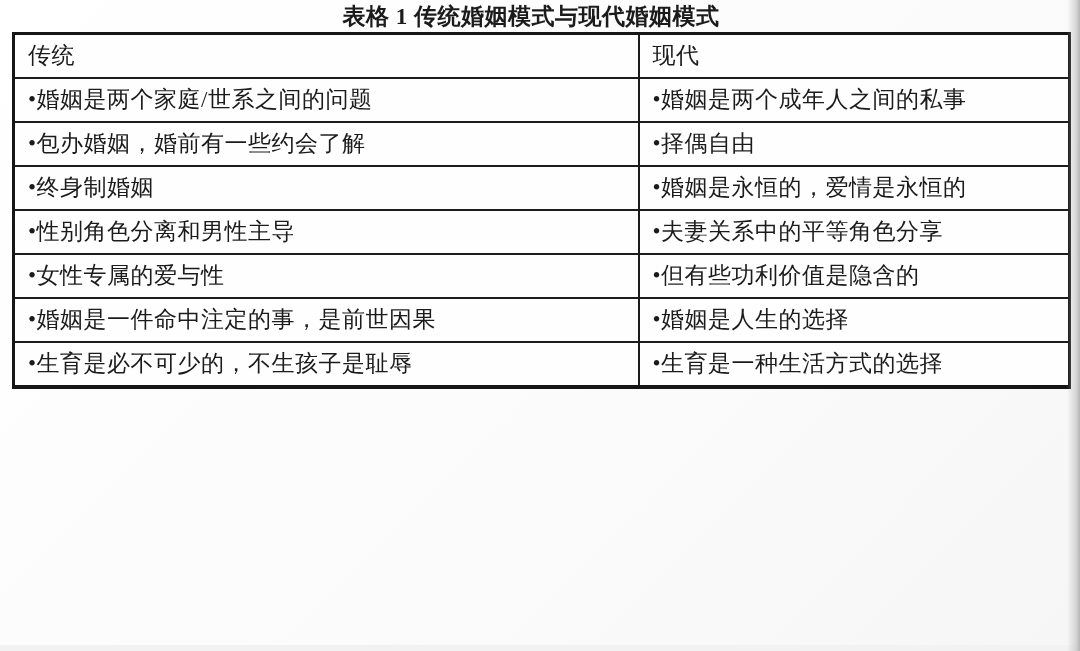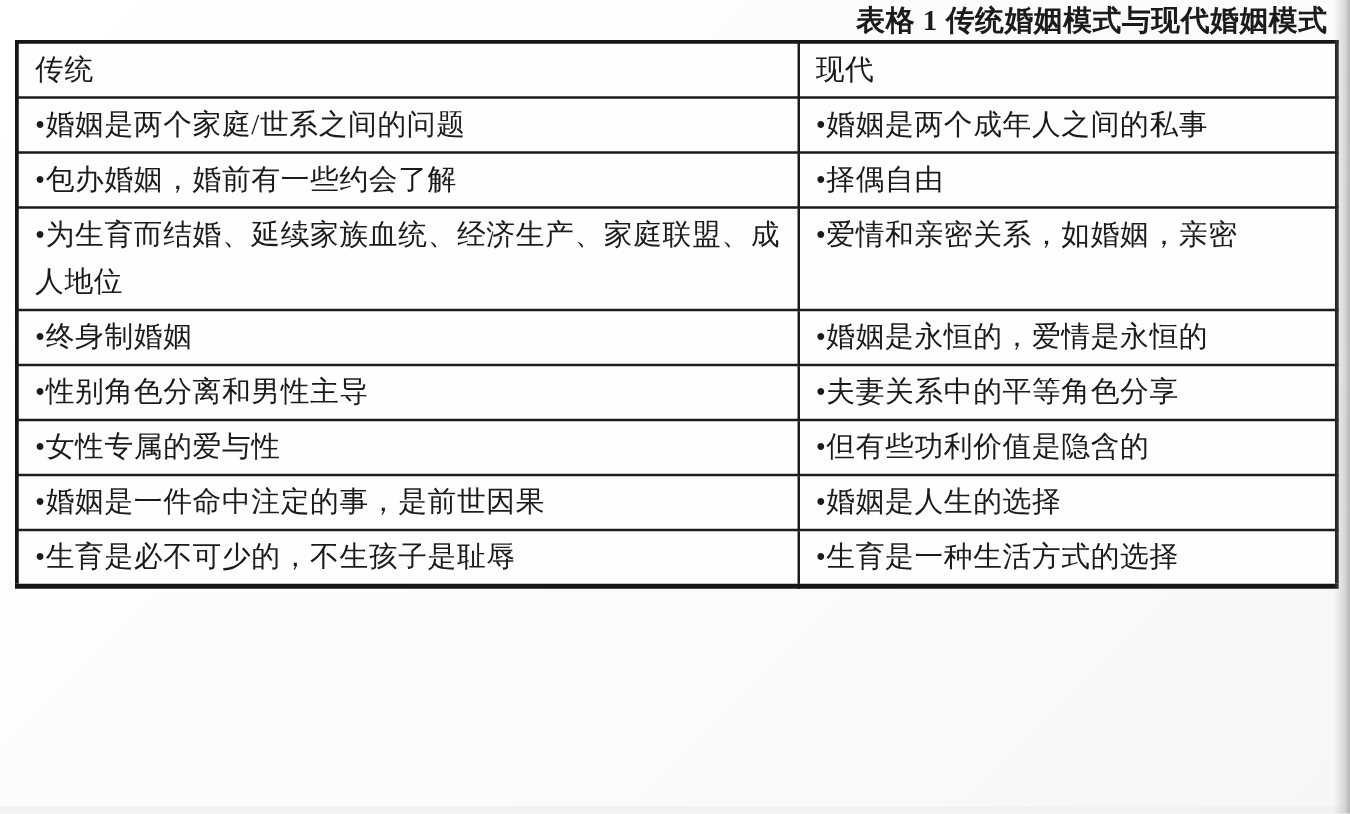--- a/index.html
+++ b/index.html
@@ -13,21 +13,21 @@
     position: relative;
     width: 1080px;
     height: 651px;
     background: linear-gradient(135deg, #ffffff 0%, #fbfbfb 60%, #f6f6f6 100%);
   }
   .caption {
     position: absolute;
     top: 2px;
     left: 0;
     width: 1062px;
-    text-align: right;
+    text-align: center;
     font-size: 23px;
     font-weight: bold;
     line-height: 30px;
     letter-spacing: 0.5px;
   }
   table.cmp {
     position: absolute;
     top: 32px;
     left: 12px;
     width: 1056px;
@@ -88,24 +88,20 @@
     <tbody>
       <tr>
         <td>•婚姻是两个家庭/世系之间的问题</td>
         <td>•婚姻是两个成年人之间的私事</td>
       </tr>
       <tr>
         <td>•包办婚姻，婚前有一些约会了解</td>
         <td>•择偶自由</td>
       </tr>
       <tr>
-        <td>•为生育而结婚、延续家族血统、经济生产、家庭联盟、成人地位</td>
-        <td>•爱情和亲密关系，如婚姻，亲密</td>
-      </tr>
-      <tr>
         <td>•终身制婚姻</td>
         <td>•婚姻是永恒的，爱情是永恒的</td>
       </tr>
       <tr>
         <td>•性别角色分离和男性主导</td>
         <td>•夫妻关系中的平等角色分享</td>
       </tr>
       <tr>
         <td>•女性专属的爱与性</td>
         <td>•但有些功利价值是隐含的</td>

